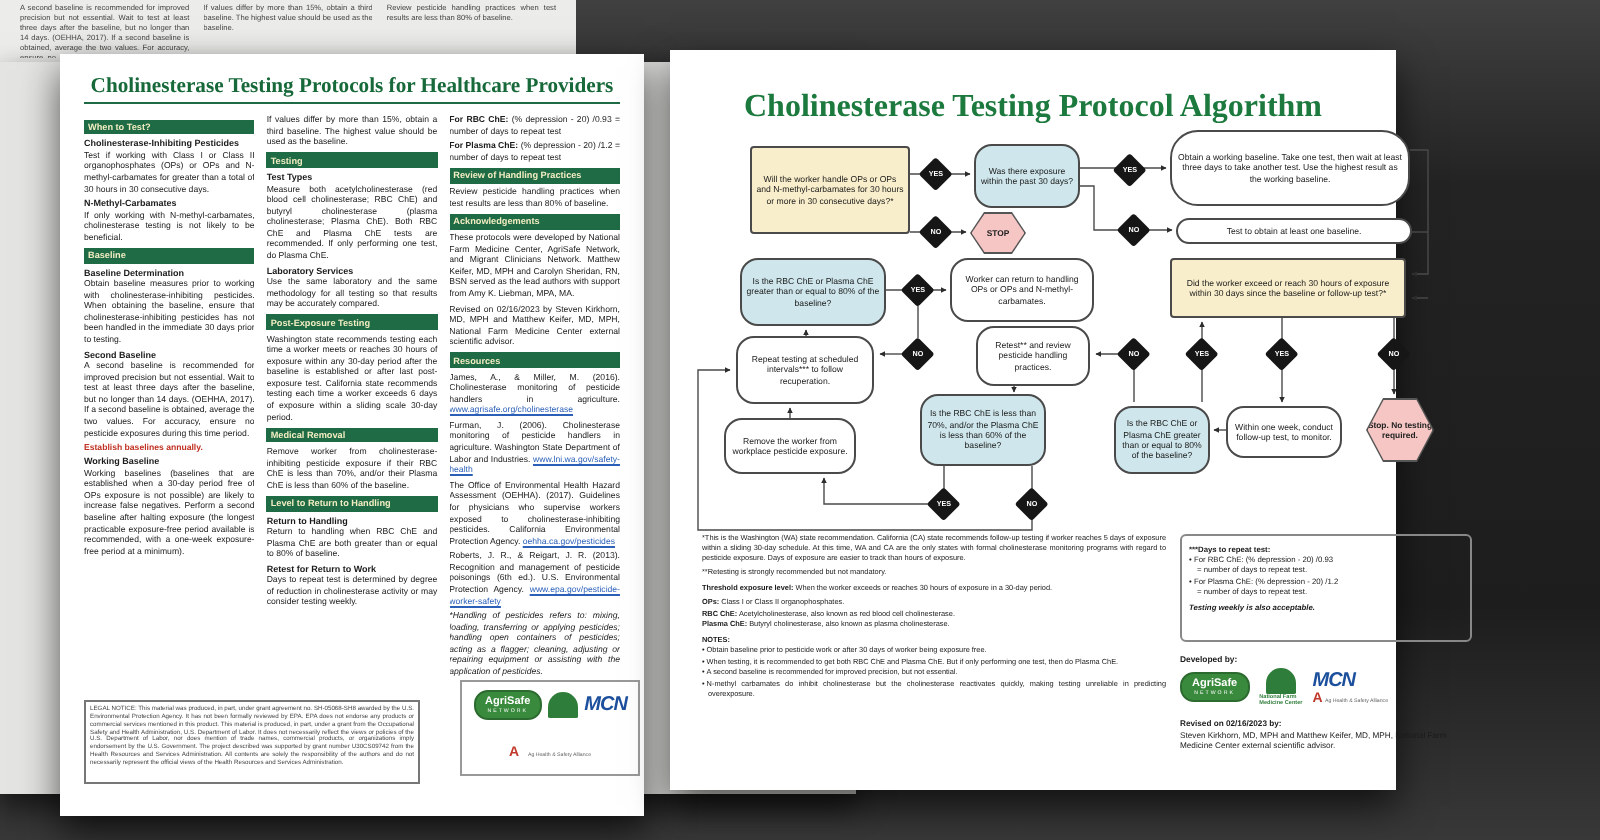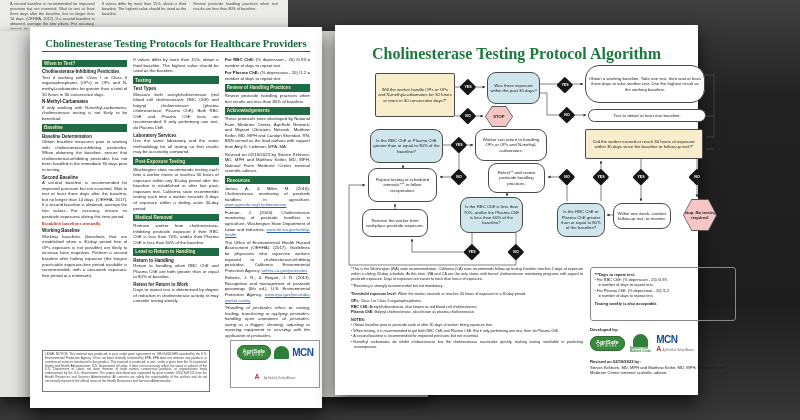--- a/index.html
+++ b/index.html
@@ -25,21 +25,21 @@
   #legal-box{position:absolute;left:12px;top:323px;width:168px;height:42px;border:0.6px solid #777;
     padding:2px;font-size:3.1px;line-height:1.25;color:#444;text-align:justify;box-sizing:border-box;overflow:hidden;}
   .logo-box{position:absolute;border:0.6px solid #999;background:#fff;display:flex;flex-wrap:wrap;
     align-items:center;justify-content:center;gap:3px;padding:3px;box-sizing:border-box;}
   #lp-logos{left:200px;top:313px;width:90px;height:48px;}
   .agrisafe{background:#3a8a3d;color:#fff;border-radius:7px;font-size:5.5px;font-weight:bold;
     padding:2px 5px;border:0.6px solid #2c6b2f;}
   .agrisafe small{display:block;font-size:2.6px;font-weight:normal;letter-spacing:1px;text-align:center;}
   .tree{width:15px;height:13px;background:#2f7d3a;border-radius:8px 8px 1px 1px;position:relative;}
   .tree-label{font-size:2.8px;color:#2f7d3a;font-weight:bold;line-height:1.1;text-align:left;}
-  .mcn{font-size:10px;font-weight:bold;color:#1c4f9c;letter-spacing:-0.5px;}
+  .mcn{font-size:10px;font-weight:bold;font-style:italic;color:#1c4f9c;letter-spacing:-0.5px;}
   .aha{font-size:7px;font-weight:bold;color:#c0392b;}
   .aha-sub{font-size:2.6px;color:#666;line-height:1.1;}
   
   #back-right{left:347px;top:36px;width:428px;height:366px;background:#e4e4e2;box-shadow:0 6px 14px rgba(0,0,0,.6);}
   
   #page-right{left:335px;top:25px;width:363px;height:370px;}
   #alg-title{position:absolute;left:0;right:0;top:20px;text-align:center;
     font-family:"Liberation Serif","DejaVu Serif",serif;font-weight:bold;font-size:16px;color:#1d7a3e;}
   .node{position:absolute;box-sizing:border-box;border:0.8px solid #4a4a4a;display:flex;
     align-items:center;justify-content:center;text-align:center;font-size:4.3px;line-height:1.25;padding:2px;}

